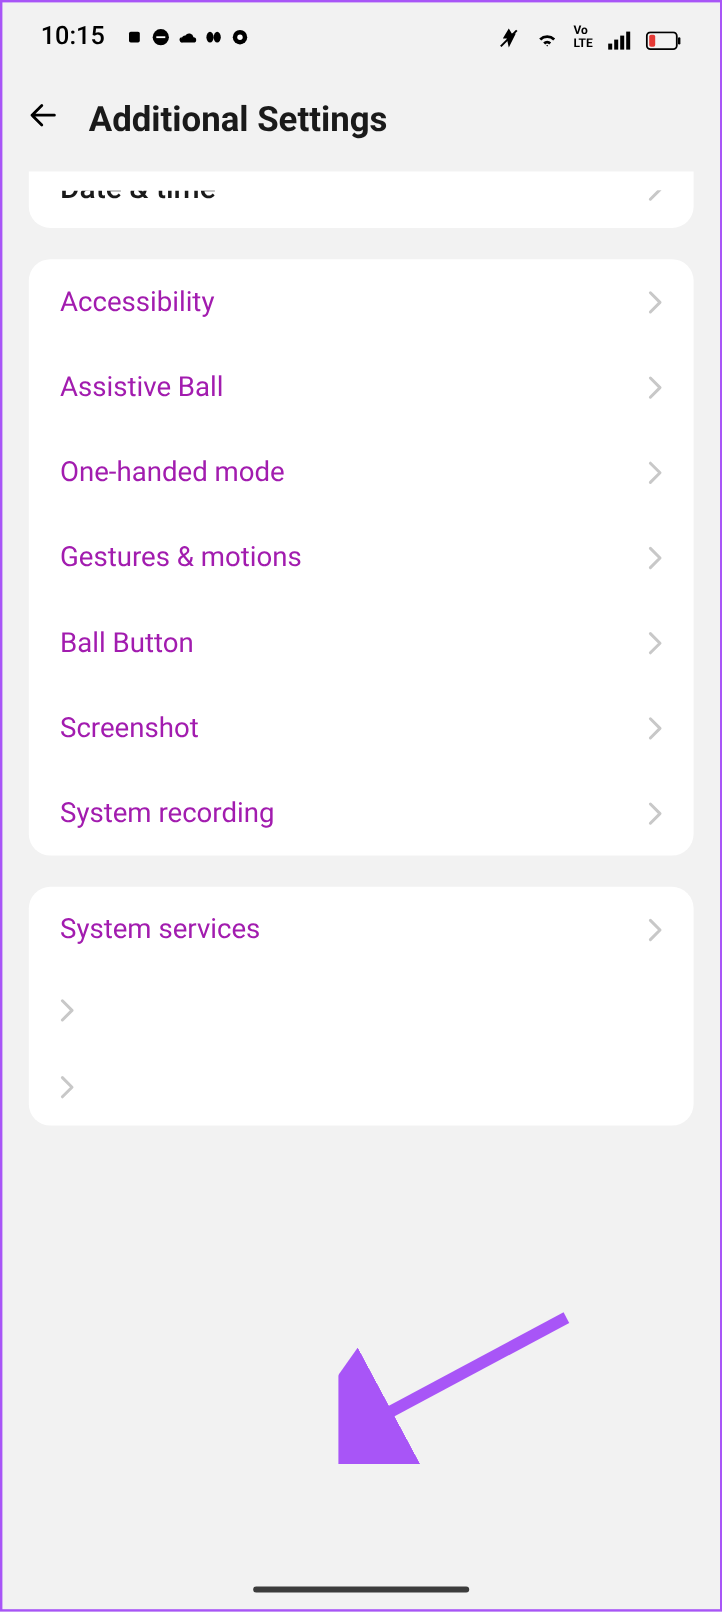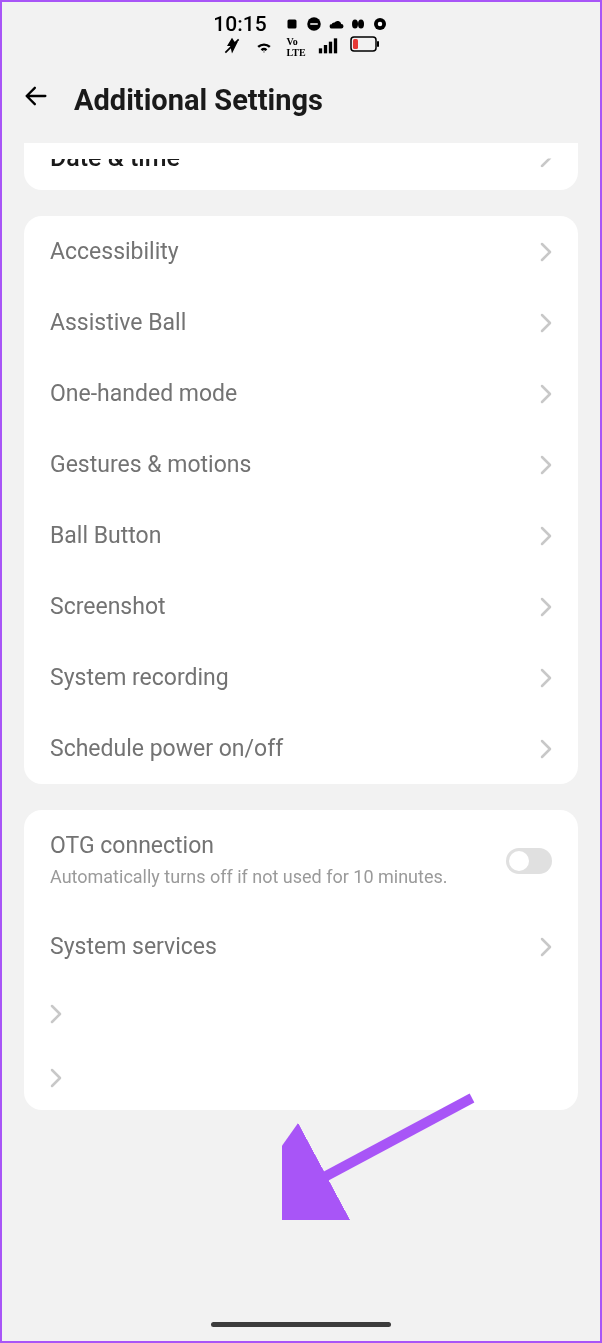--- a/index.html
+++ b/index.html
@@ -11,40 +11,38 @@
     border: 2px solid #a855f7;
     position: relative;
     overflow: hidden;
   }
   .status-bar {
     display: flex;
     justify-content: space-between;
     align-items: center;
     padding: 10px 32px 8px 32px;
     height: 56px;
-    flex-direction: column;
   }
   .status-left {
     display: flex;
     align-items: center;
     gap: 8px;
     font-size: 21px;
     font-weight: 500;
     color: #000;
   }
   .status-icons-left {
     display: flex;
     gap: 4px;
     margin-left: 8px;
   }
   .status-right {
     display: flex;
-    align-items: flex-start;
+    align-items: flex-end;
     gap: 12px;
-    font-family: Liberation Serif, serif;
   }
   .icon-sm { width: 18px; height: 18px; }
   .header {
     display: flex;
     align-items: center;
     padding: 24px 20px 28px 20px;
     gap: 24px;
   }
   .back-arrow {
     font-size: 28px;
@@ -72,21 +70,21 @@
   }
   .row {
     display: flex;
     align-items: center;
     justify-content: space-between;
     padding: 22px 26px 22px 26px;
     cursor: pointer;
   }
   .row-label {
     font-size: 23px;
-    color: #737373;
+    color: #a21caf;
     font-weight: 400;
   }
   .row-multiline {
     flex-direction: row;
     align-items: center;
   }
   .row-text-block {
     flex: 1;
     padding-right: 16px;
   }
@@ -253,38 +251,23 @@
         <svg class="chevron" width="12" height="20" viewBox="0 0 12 20">
           <path d="M2 2l8 8-8 8" stroke="#c8c8c8" stroke-width="2.5" fill="none" stroke-linecap="round" stroke-linejoin="round"></path>
         </svg>
       </div>
       <div class="row">
         <span class="row-label">System recording</span>
         <svg class="chevron" width="12" height="20" viewBox="0 0 12 20">
           <path d="M2 2l8 8-8 8" stroke="#c8c8c8" stroke-width="2.5" fill="none" stroke-linecap="round" stroke-linejoin="round"></path>
         </svg>
       </div>
-      <div class="row">
-        <span class="row-label">Schedule power on/off</span>
-        <svg class="chevron" width="12" height="20" viewBox="0 0 12 20">
-          <path d="M2 2l8 8-8 8" stroke="#c8c8c8" stroke-width="2.5" fill="none" stroke-linecap="round" stroke-linejoin="round"></path>
-        </svg>
-      </div>
     </div>
 
   <div class="card">
-    <div class="row row-multiline">
-      <div class="row-text-block">
-        <div class="row-label">OTG connection</div>
-        <div class="row-subtitle">Automatically turns off if not used for 10 minutes.</div>
-      </div>
-      <div class="toggle">
-        <div class="toggle-knob"></div>
-      </div>
-    </div>
     <div id="group2-rows">
         <div class="row">
           <span class="row-label">System services</span>
           <svg class="chevron" width="12" height="20" viewBox="0 0 12 20">
             <path d="M2 2l8 8-8 8" stroke="#c8c8c8" stroke-width="2.5" fill="none" stroke-linecap="round" stroke-linejoin="round"></path>
           </svg>
         </div>
         <div class="row">
           <svg class="chevron" width="12" height="20" viewBox="0 0 12 20">
             <path d="M2 2l8 8-8 8" stroke="#c8c8c8" stroke-width="2.5" fill="none" stroke-linecap="round" stroke-linejoin="round"></path>

